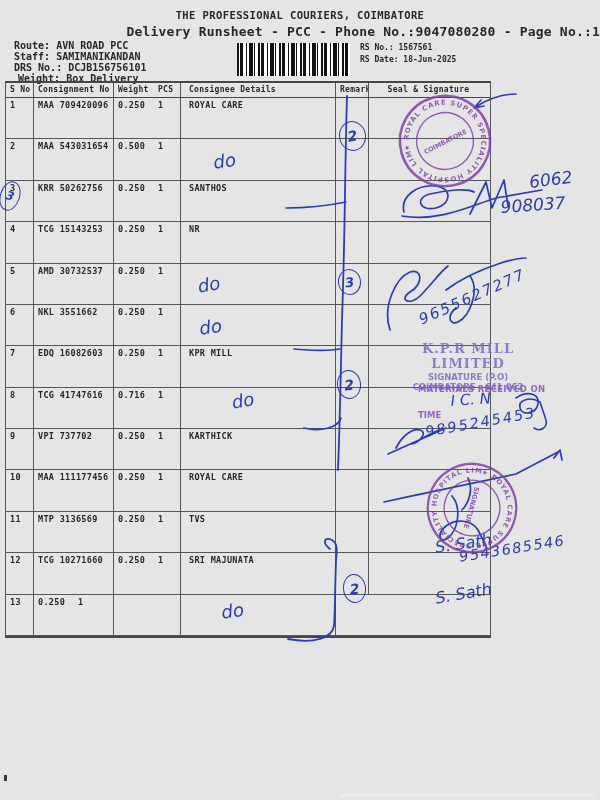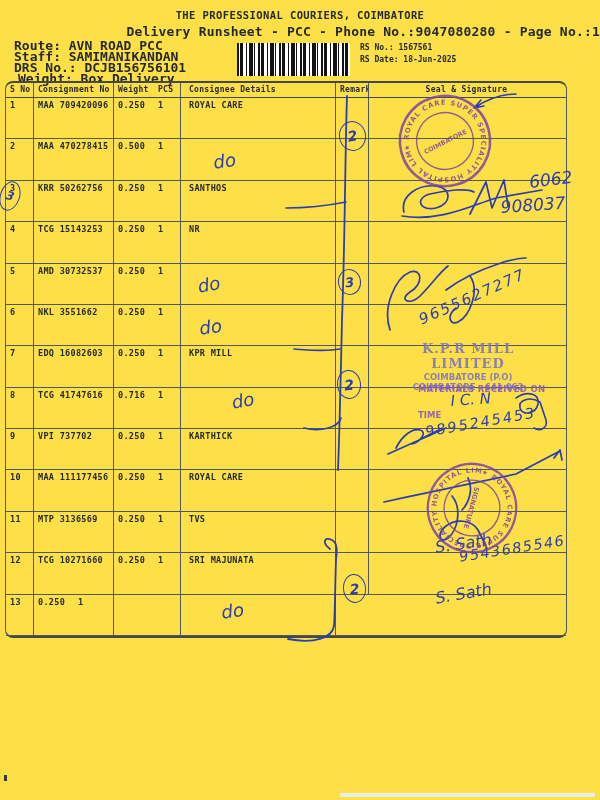--- a/index.html
+++ b/index.html
@@ -1,32 +1,32 @@
 <!DOCTYPE html>
 <html><head>
 <meta charset="utf-8">
 <style>
   * { margin:0; padding:0; box-sizing:border-box; }
   html,body { width:600px; height:800px; }
   body { font-family:"DejaVu Sans Mono", monospace; background:#fff; position:relative; overflow:hidden; }
-  .page { position:absolute; inset:0; background:#fde047; }
+  .page { position:absolute; inset:0; background:#e5e5e5; }
 
   
   .doc-title { position:absolute; top:9px; left:0; width:100%; text-align:center;
     font-size:10.5px; font-weight:bold; color:#26292b; letter-spacing:.4px; }
   .doc-subtitle { position:absolute; top:24px; left:0; width:100%; text-align:right;
     font-size:13px; font-weight:bold; color:#26292b; letter-spacing:.2px; }
-  .info-left { position:absolute; top:40px; left:14px; font-size:13px; font-weight:bold; color:#26292b; line-height:11px; }
+  .info-left { position:absolute; top:40px; left:14px; font-size:10px; font-weight:bold; color:#26292b; line-height:11px; }
   .info-left .ln4 { padding-left:4px; }
   .info-right { position:absolute; top:42px; left:360px; font-size:8px; font-weight:bold; color:#26292b; line-height:12px; }
   .barcode { position:absolute; top:43px; left:237px; width:113px; height:33px;
     background:repeating-linear-gradient(90deg,#121212 0 2px,#fff 2px 3px,#121212 3px 6px,#fff 6px 9px,#121212 9px 10px,#fff 10px 12px,#121212 12px 16px,#fff 16px 17px,#121212 17px 18px,#fff 18px 21px); }
 
   
-  .table { position:absolute; left:5px; top:81px; width:562px; border-top:2px solid #45484a; border-left:1px solid #55585a; border-right:1px solid #55585a;border-radius:8px; }
+  .table { position:absolute; left:5px; top:81px; width:486px; border-top:2px solid #45484a; border-left:1px solid #55585a; border-right:1px solid #55585a; }
   .trow { display:grid; grid-template-columns:28px 80px 67px 155px 33px 1fr; border-bottom:1px solid #55585a; }
   .trow.head { height:15px; border-bottom:1px solid #45484a; }
   .trow.body { height:41.38px; }
   .table-wrap-bottom { border-bottom:2px solid #45484a; }
   .cell { border-right:1px solid #55585a; font-size:8.5px; font-weight:bold; color:#26292b;
     padding:2px 2px 0 4px; letter-spacing:.3px; overflow:hidden; }
   .cell:last-child { border-right:none; }
   .head .cell { font-size:8px; padding-top:2px; }
   .cell.wp { display:flex; }
   .cell.wp .w { width:40px; }
@@ -100,21 +100,21 @@
           <div class="cell wp">
             <span class="w">0.250</span>
             <span>1</span>
           </div>
           <div class="cell consignee">ROYAL CARE</div>
           <div class="cell"></div>
           <div class="cell seal"></div>
         </div>
         <div class="trow body">
           <div class="cell">2</div>
-          <div class="cell">MAA 470278415</div>
+          <div class="cell">MAA 543031654</div>
           <div class="cell wp">
             <span class="w">0.500</span>
             <span>1</span>
           </div>
           <div class="cell consignee"></div>
           <div class="cell"></div>
           <div class="cell seal"></div>
         </div>
         <div class="trow body">
           <div class="cell">3</div>
@@ -299,21 +299,21 @@
       <circle cx="50" cy="50" r="29" fill="none" stroke="#7b3fa7" stroke-width="1.4"></circle>
       <path id="ringB" fill="none" d="M50,50 m-37,0 a37,37 0 1,1 74,0 a37,37 0 1,1 -74,0"></path>
       <text font-family="DejaVu Sans, sans-serif" font-size="7" font-weight="bold" fill="#7b3fa7" letter-spacing="1">
         <textPath href="#ringB">★ ROYAL CARE SUPER SPECIALITY HOSPITAL LIMITED ★ COIMBATORE</textPath>
       </text>
       <text x="50" y="53" text-anchor="middle" font-family="DejaVu Sans, sans-serif" font-size="7" font-weight="bold" fill="#7b3fa7">SIGNATURE</text>
     </svg>
 
     <div class="stamp-kpr">
       <div class="l1">K.P.R MILL LIMITED</div>
-      <div class="l2">COIMBATORE (P.O)</div>
+      <div class="l2">SIGNATURE (P.O)</div>
       <div class="l3">COIMBATORE - 641 062</div>
     </div>
 
     <div class="stamp-materials">
       <div class="m1">MATERIALS RECEIVED ON</div>
       <div class="m2">TIME</div>
     </div>
 
   </div>
 

